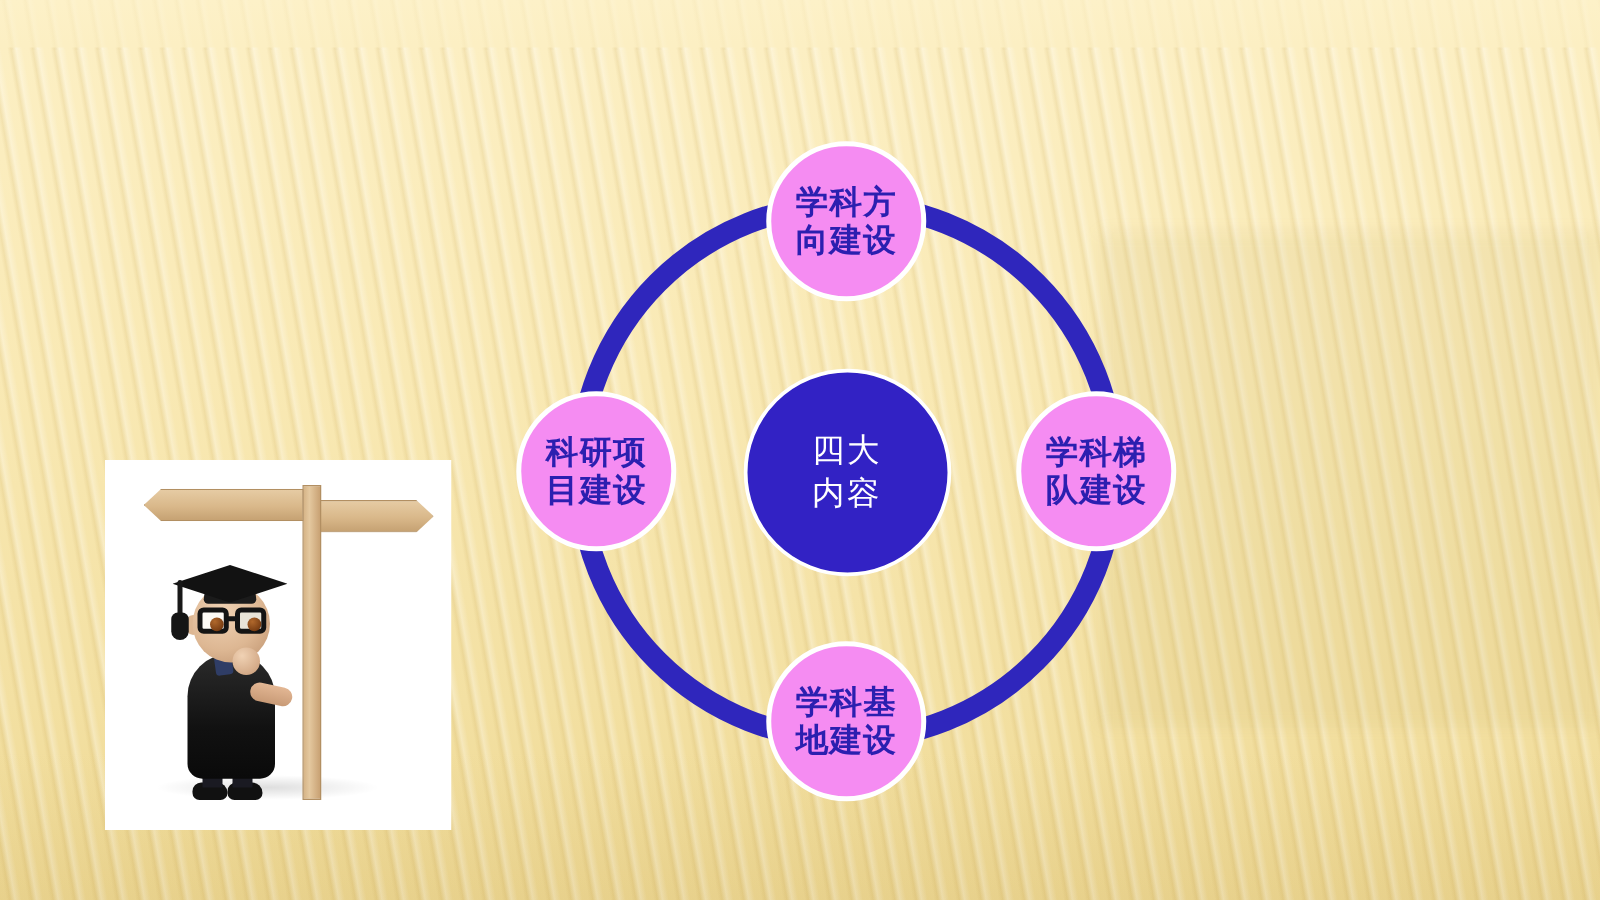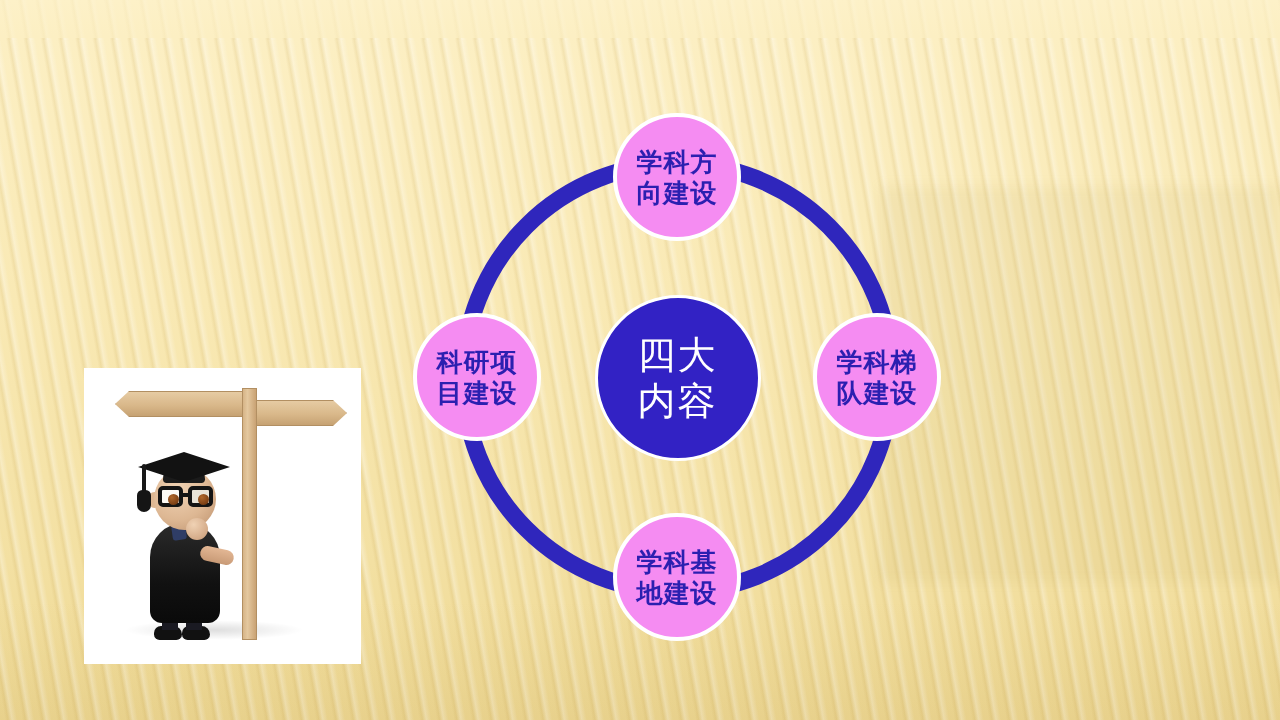--- a/index.html
+++ b/index.html
@@ -245,21 +245,21 @@
     border-radius: 50%;
     background: #3222c4;
     border: 3px solid #ffffff;
     box-sizing: border-box;
     display: flex;
     flex-direction: column;
     align-items: center;
     justify-content: center;
     gap: 8px;
     color: #ffffff;
-    font-size: 38px;
+    font-size: 26px;
     line-height: 1;
     letter-spacing: 2px;
   }
   .node {
     position: absolute;
     width: 128px;
     height: 128px;
     border-radius: 50%;
     background: #f58cf2;
     border: 4px solid #ffffff;

